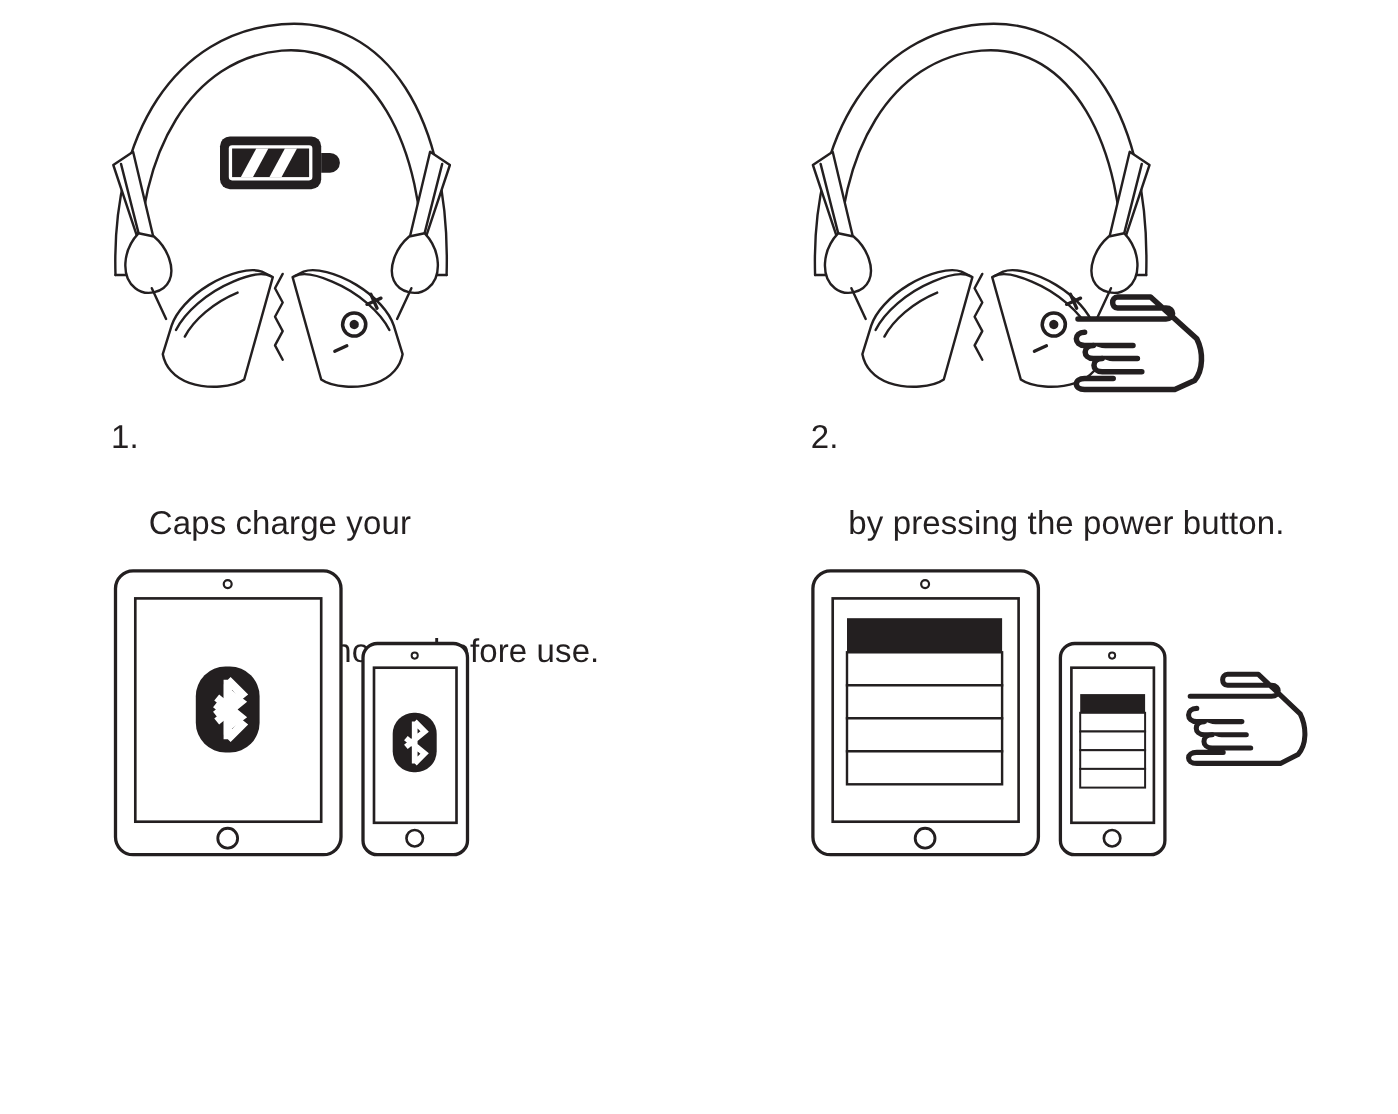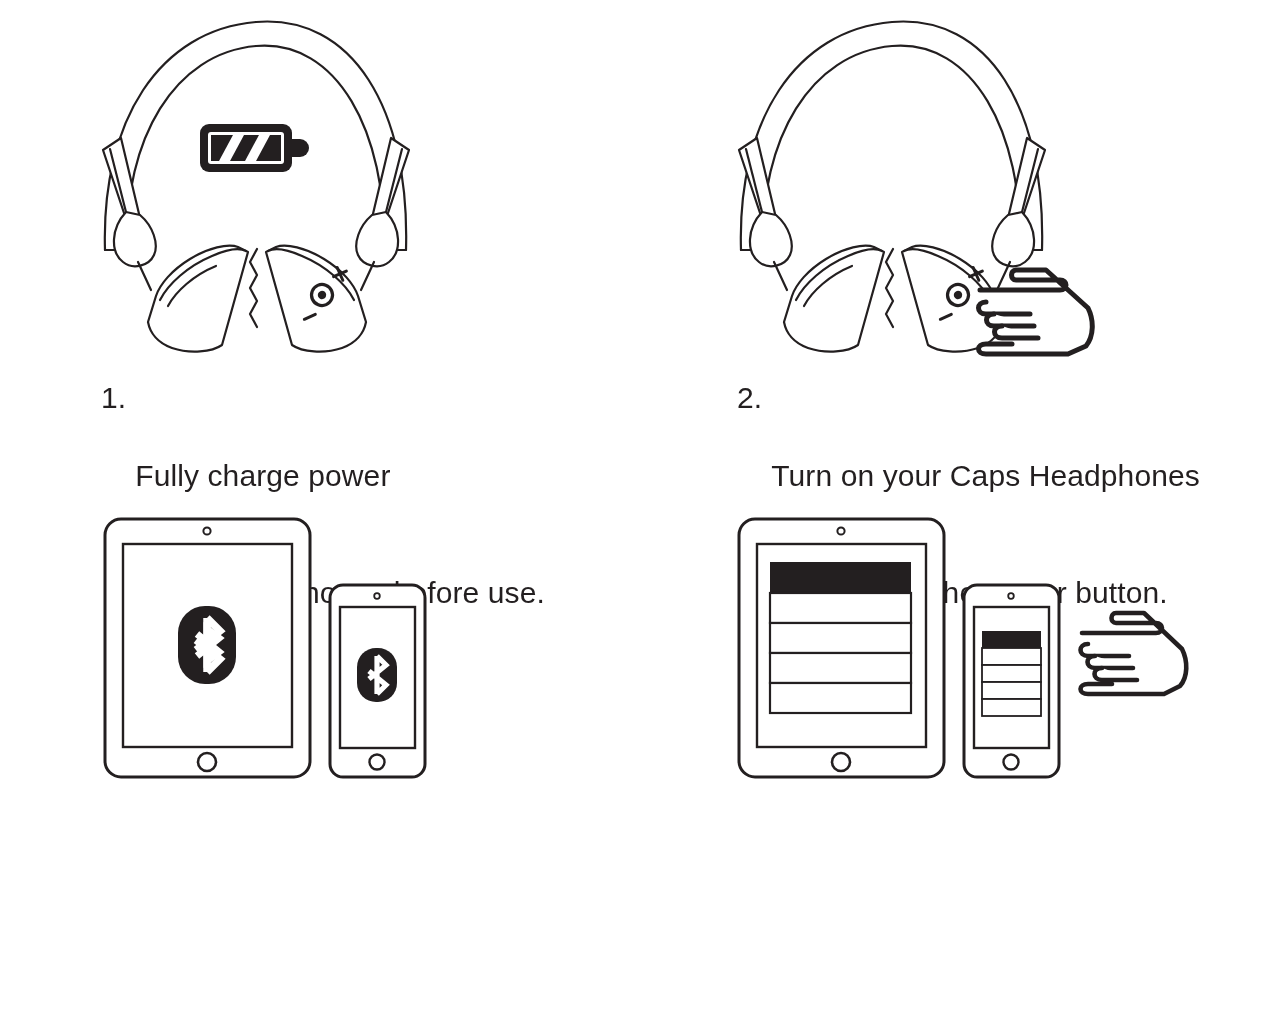--- a/index.html
+++ b/index.html
@@ -136,21 +136,21 @@
           <path d="M59 11 L70 11 L56 37 L45 37 Z" fill="#ffffff"></path>
 
           <path d="M92 15 L100 15 A5 5 0 0 1 100 33 L92 33 Z" fill="#231f20"></path>
         </g>
       </svg>
     </div>
 
     <div class="caption">
       <span class="step-num">1.</span>
       <span class="step-lines">
-        <div>Fully charge power</div>
+        <div>Caps charge your</div>
         <div>Caps Headphones before use.</div>
       </span>
     </div>
   </div>
 
   <div class="step step-2">
     <div class="art">
       <svg width="635" height="370" viewBox="0 0 635 370" fill="none">
         <g stroke="#231f20" stroke-width="2.2" fill="#ffffff" stroke-linejoin="round" stroke-linecap="round">
           <path d="M105 250 C101 120 160 30 256 22 C352 14 410 108 406 250"></path>
@@ -211,21 +211,20 @@
 
             <path d="M30 64 C20 64 20 76 30 76 L66 76"></path>
           </g>
         </g>
       </svg>
     </div>
 
     <div class="caption">
       <span class="step-num">2.</span>
       <span class="step-lines">
-        <div>Turn on your Caps Headphones</div>
         <div>by pressing the power button.</div>
       </span>
     </div>
   </div>
 
   <div class="step step-3">
     <div class="art">
       <svg width="636" height="370" viewBox="0 0 636 370" fill="none">
 
         <g>

